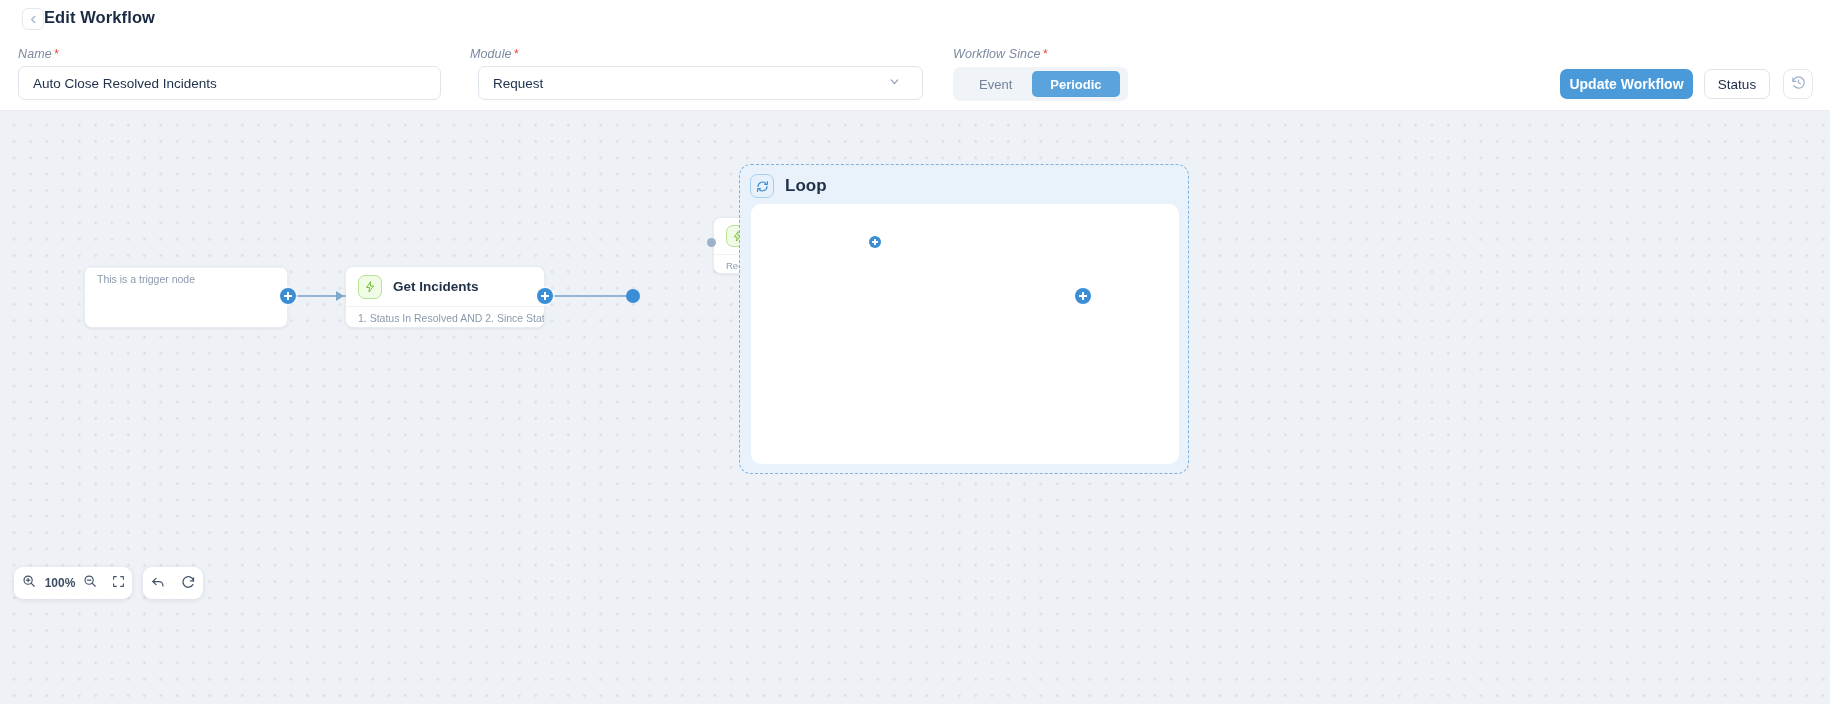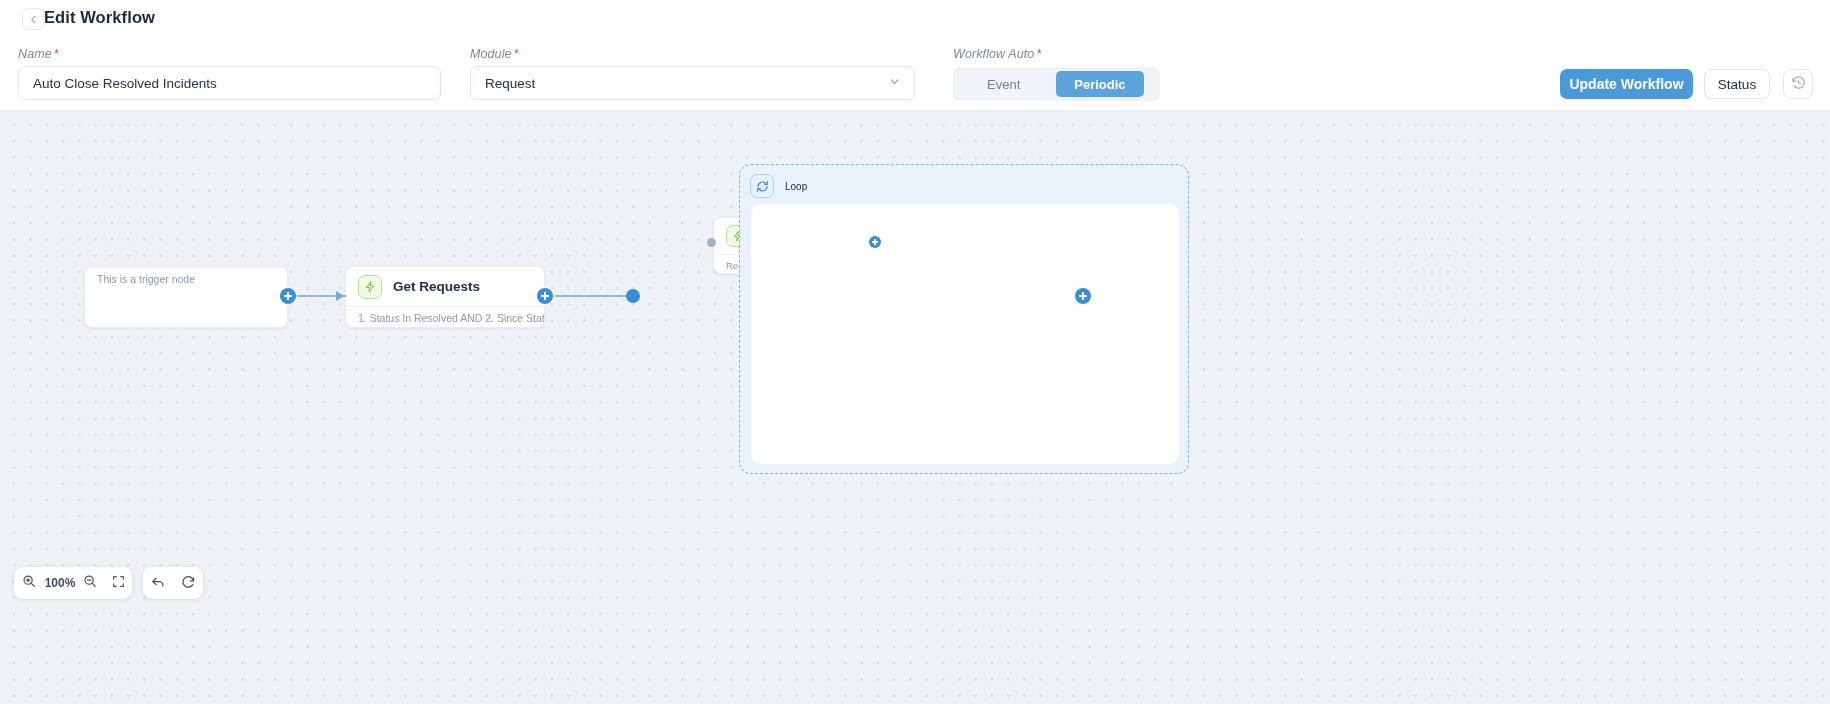--- a/index.html
+++ b/index.html
@@ -52,33 +52,34 @@
 
   .select-wrap { position: absolute; }
   .select-box {
     width: 100%; height: 100%;
     border: 1px solid #dfe5ec; border-radius: 7px;
     background: #fff;
     display: flex; align-items: center;
     padding: 0 14px;
     font-size: 13.5px; color: #21324c;
     cursor: pointer;
+    margin-left: 8px;
   }
   .select-caret {
     position: absolute; right: 14px; top: 50%;
     transform: translateY(-50%);
     pointer-events: none;
   }
 
   
   .segmented {
     position: absolute;
     background: #f0f3f7; border-radius: 7px;
     display: flex; align-items: center;
-    padding: 16px; gap: 18px;
+    padding: 8px; gap: 2px;
   }
   .seg-item {
     height: 26px; padding: 0 18px;
     display: flex; align-items: center; justify-content: center;
     font-size: 13px; color: #73829a;
     border-radius: 5px; cursor: pointer;
     white-space: nowrap;
   }
   .seg-item.active {
     background: #5ba3dd; color: #fff; font-weight: bold;
@@ -193,21 +194,21 @@
     position: absolute;
     border: 1.6px dashed #7fb2e0;
     border-radius: 12px;
     background: #e9f2fb;
     z-index: 3;
   }
   .loop-head {
     position: absolute; left: 10px; top: 9px;
     display: flex; align-items: center; gap: 11px;
   }
-  .loop-title { font-size: 10px; font-weight: normal; color: #22314a; }
+  .loop-title { font-size: 17px; font-weight: bold; color: #22314a; }
   .loop-inner {
     position: absolute; left: 11px; top: 39px;
     width: 428px; height: 260px;
     background: #ffffff;
     border-radius: 10px;
   }
 
   
   .toolbar {
     position: absolute;
@@ -257,21 +258,21 @@
       <span>Request</span>
     </div>
     <span class="select-caret">
       <svg width="13" height="13" viewBox="0 0 24 24" fill="none" stroke="#8fa3b8" stroke-width="2.3" stroke-linecap="round" stroke-linejoin="round">
         <polyline points="6 9 12 16 18 9"></polyline>
       </svg>
     </span>
   </div>
 
   <div class="field-label" style="left:953px; top:47px;">
-    <span>Workflow Auto</span><span class="req-star">*</span>
+    <span>Workflow Since</span><span class="req-star">*</span>
   </div>
   <div class="segmented" style="left:953px; top:67px; height:34px;">
     <div class="seg-item">Event</div>
     <div class="seg-item active">Periodic</div>
   </div>
 
   <button class="btn-primary" style="left:1560px; top:69px; width:133px; height:30px;">Update Workflow</button>
   <button class="btn-secondary" style="left:1704px; top:69px; width:66px; height:30px;">Status</button>
   <div class="btn-icon" style="left:1783px; top:69px; width:30px; height:30px;">
     <span>
@@ -311,21 +312,21 @@
   </div>
   <div class="plus-handle" style="left:280px; top:177px;"></div>
 
   <div class="node" style="left:345px; top:155px; width:200px; height:62px;">
     <div class="node-head">
       <div class="node-icon icon-green">
         <svg width="12" height="12" viewBox="0 0 24 24" fill="none" stroke="#74bf3f" stroke-width="2" stroke-linecap="round" stroke-linejoin="round">
           <polygon points="13 2 5 13 11 13 10 22 19 10 13 10 13 2"></polygon>
         </svg>
       </div>
-      <div class="node-title">Get Requests</div>
+      <div class="node-title">Get Incidents</div>
     </div>
     <div class="node-sub">1. Status In Resolved AND 2. Since Stat...</div>
   </div>
   <div class="plus-handle" style="left:537px; top:177px;"></div>
 
   <div class="dot-handle" style="left:626px; top:178px; width:14px; height:14px;"></div>
 
   <div class="plus-handle" style="left:1075px; top:177px;"></div>
 
   <div class="node" style="left:713px; top:106px; width:163px; height:57px;">

